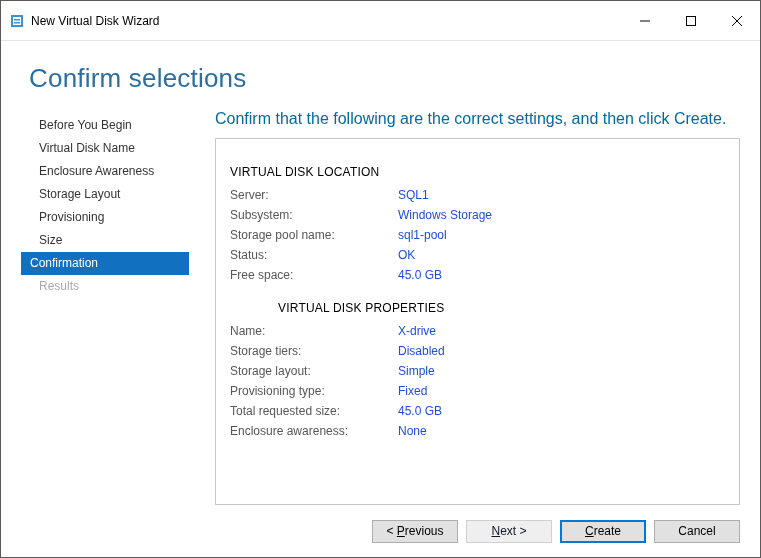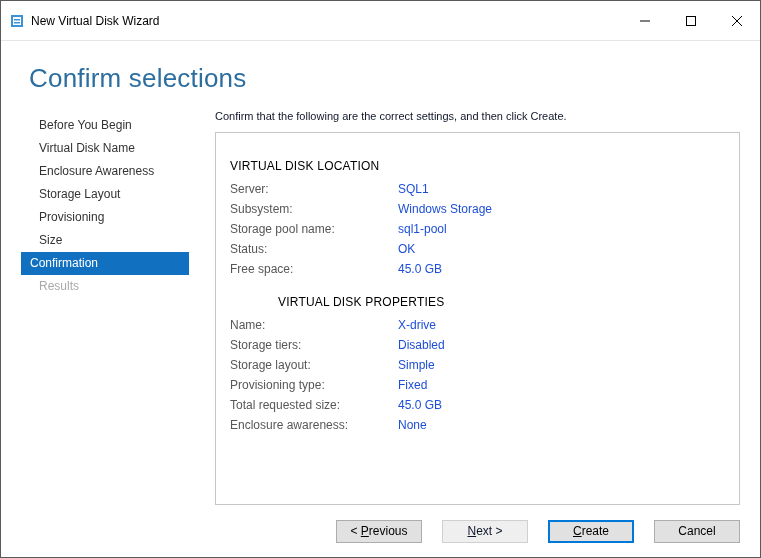--- a/index.html
+++ b/index.html
@@ -77,22 +77,22 @@
   .sidebar-item.disabled {
     color:#a9a9a9;
   }
 
   .content {
     flex:1;
     display:flex; flex-direction:column;
     padding-left:26px;
   }
   .instruction {
-    font-size:11px;
-    color:#0f172a;
+    font-size:16px;
+    color:#0369a1;
     margin-bottom:10px;
   }
   .panel {
     flex:1;
     border:1px solid #c6c6c6;
     padding:10px 14px 10px 14px;
     overflow:auto;
     font-size:12px;
   }
   .section-title {
@@ -111,21 +111,21 @@
   .kv-row .k { width:168px; }
   .kv-row .v { color:#1d4ed8; }
 
   
   .footer {
     height:52px;
     display:flex;
     align-items:center;
     justify-content:flex-end;
     padding:0 20px;
-    gap:20px;
+    gap:8px;
   }
   button.wiz {
     height:23px;
     min-width:86px;
     padding:0 12px;
     font-family:inherit;
     font-size:12px;
     background:#e1e1e1;
     border:1px solid #adadad;
     color:#000;

